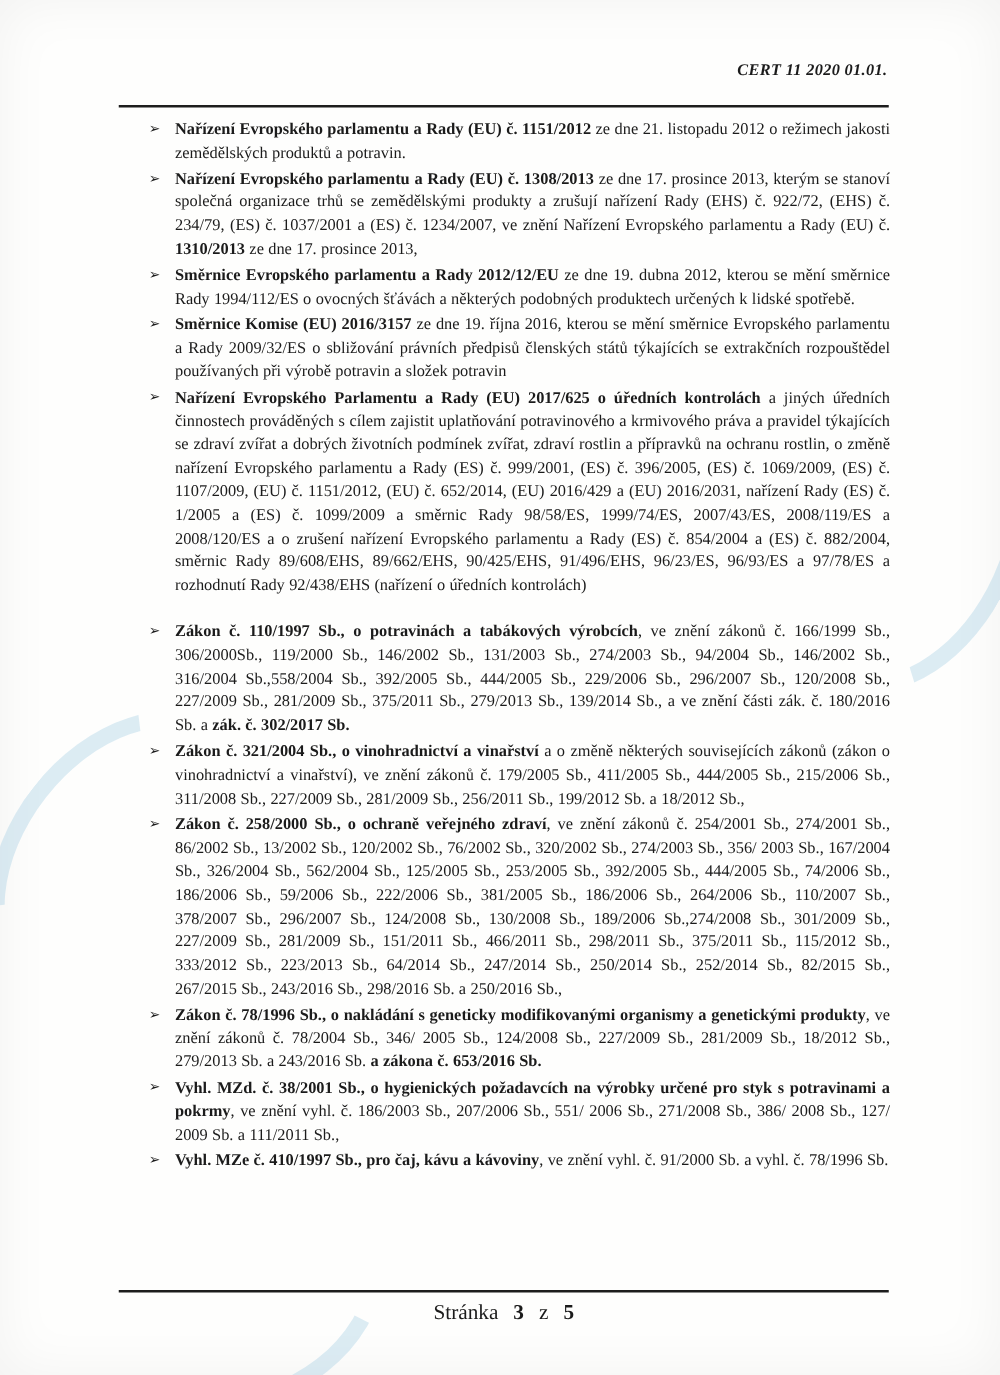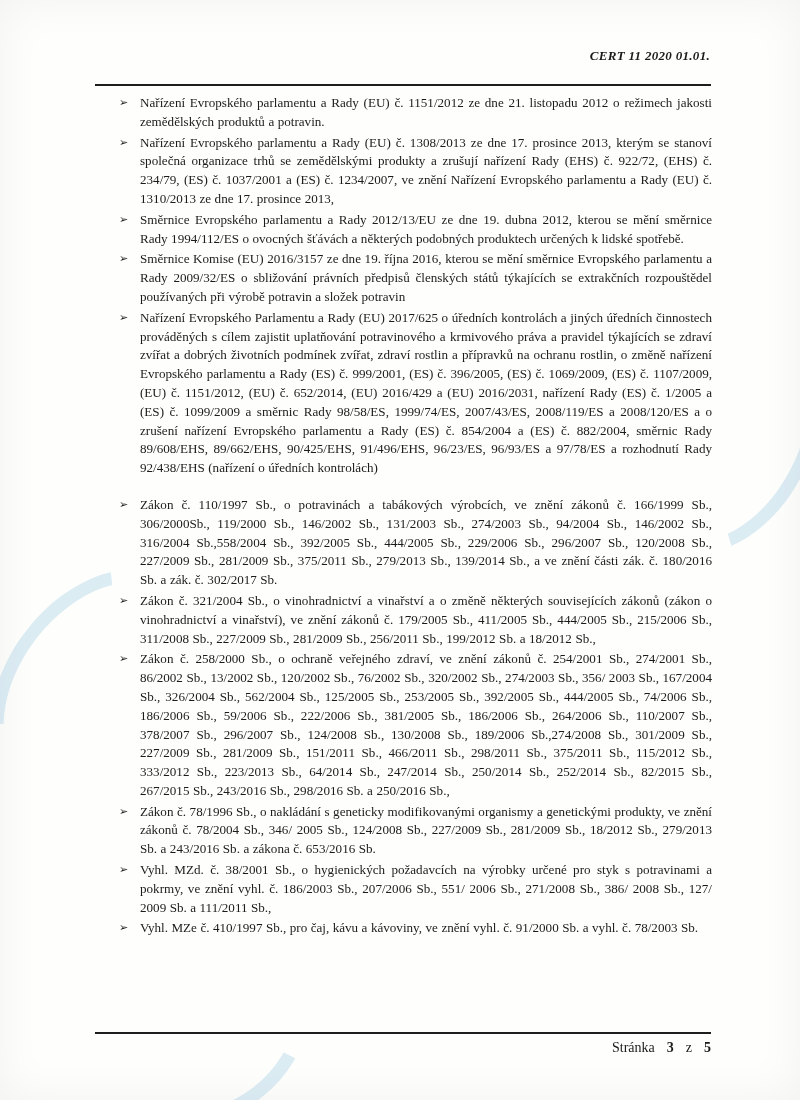--- a/index.html
+++ b/index.html
@@ -56,30 +56,30 @@
     color: #1b1b1b;
   }
   .item-text {
     flex: 1;
     margin: 0;
     font-size: 13.1px;
     line-height: 18.8px;
     text-align: justify;
     word-spacing: 0.2px;
   }
-  .item-text .bold { font-weight: normal; }
+  .item-text .bold { font-weight: bold; }
   .footer {
     position: absolute;
     top: 1040px;
     left: 95px;
     width: 616px;
     display: flex;
-    justify-content: flex-end;
+    justify-content: center;
     gap: 12px;
-    font-size: 14px;
+    font-size: 17px;
   }
   .footer b { font-weight: bold; }
   
   .wm {
     position: absolute;
     border: 13px solid transparent;
     border-radius: 50%;
     opacity: 0.30;
     pointer-events: none;
   }
@@ -107,21 +107,21 @@
         <div class="item">
           <span class="bullet">➢</span>
           <p class="item-text"><span class="bold">Nařízení Evropského parlamentu a Rady (EU) č. 1151/2012</span><span> ze dne 21. listopadu 2012 o režimech jakosti zemědělských produktů a potravin.</span></p>
         </div>
         <div class="item">
           <span class="bullet">➢</span>
           <p class="item-text"><span class="bold">Nařízení Evropského parlamentu a Rady (EU) č. 1308/2013</span><span> ze dne 17. prosince 2013, kterým se stanoví společná organizace trhů se zemědělskými produkty a zrušují nařízení Rady (EHS) č. 922/72, (EHS) č. 234/79, (ES) č. 1037/2001 a (ES) č. 1234/2007, ve znění Nařízení Evropského parlamentu a Rady (EU) č. </span><span class="bold">1310/2013</span><span> ze dne 17. prosince 2013,</span></p>
         </div>
         <div class="item">
           <span class="bullet">➢</span>
-          <p class="item-text"><span class="bold">Směrnice Evropského parlamentu a Rady 2012/13/EU</span><span> ze dne 19. dubna 2012, kterou se mění směrnice Rady 1994/112/ES o ovocných šťávách a některých podobných produktech určených k lidské spotřebě.</span></p>
+          <p class="item-text"><span class="bold">Směrnice Evropského parlamentu a Rady 2012/12/EU</span><span> ze dne 19. dubna 2012, kterou se mění směrnice Rady 1994/112/ES o ovocných šťávách a některých podobných produktech určených k lidské spotřebě.</span></p>
         </div>
         <div class="item">
           <span class="bullet">➢</span>
           <p class="item-text"><span class="bold">Směrnice Komise (EU) 2016/3157</span><span> ze dne 19. října 2016, kterou se mění směrnice Evropského parlamentu a Rady 2009/32/ES o sbližování právních předpisů členských států týkajících se extrakčních rozpouštědel používaných při výrobě potravin a složek potravin</span></p>
         </div>
         <div class="item">
           <span class="bullet">➢</span>
           <p class="item-text"><span class="bold">Nařízení Evropského Parlamentu a Rady (EU) 2017/625 o úředních kontrolách</span><span> a jiných úředních činnostech prováděných s cílem zajistit uplatňování potravinového a krmivového práva a pravidel týkajících se zdraví zvířat a dobrých životních podmínek zvířat, zdraví rostlin a přípravků na ochranu rostlin, o změně nařízení Evropského parlamentu a Rady (ES) č. 999/2001, (ES) č. 396/2005, (ES) č. 1069/2009, (ES) č. 1107/2009, (EU) č. 1151/2012, (EU) č. 652/2014, (EU) 2016/429 a (EU) 2016/2031, nařízení Rady (ES) č. 1/2005 a (ES) č. 1099/2009 a směrnic Rady 98/58/ES, 1999/74/ES, 2007/43/ES, 2008/119/ES a 2008/120/ES a o zrušení nařízení Evropského parlamentu a Rady (ES) č. 854/2004 a (ES) č. 882/2004, směrnic Rady 89/608/EHS, 89/662/EHS, 90/425/EHS, 91/496/EHS, 96/23/ES, 96/93/ES a 97/78/ES a rozhodnutí Rady 92/438/EHS (nařízení o úředních kontrolách)</span></p>
         </div>
       </div>
@@ -141,21 +141,21 @@
         <div class="item">
           <span class="bullet">➢</span>
           <p class="item-text"><span class="bold">Zákon č. 78/1996 Sb., o nakládání s geneticky modifikovanými organismy a genetickými produkty</span><span>, ve znění zákonů č. 78/2004 Sb., 346/ 2005 Sb., 124/2008 Sb., 227/2009 Sb., 281/2009 Sb., 18/2012 Sb., 279/2013 Sb. a 243/2016 Sb. </span><span class="bold">a zákona č. 653/2016 Sb.</span></p>
         </div>
         <div class="item">
           <span class="bullet">➢</span>
           <p class="item-text"><span class="bold">Vyhl. MZd. č. 38/2001 Sb., o hygienických požadavcích na výrobky určené pro styk s potravinami a pokrmy</span><span>, ve znění vyhl. č. 186/2003 Sb., 207/2006 Sb., 551/ 2006 Sb., 271/2008 Sb., 386/ 2008 Sb., 127/ 2009 Sb. a 111/2011 Sb.,</span></p>
         </div>
         <div class="item">
           <span class="bullet">➢</span>
-          <p class="item-text"><span class="bold">Vyhl. MZe č. 410/1997 Sb., pro čaj, kávu a kávoviny</span><span>, ve znění vyhl. č. 91/2000 Sb. a vyhl. č. 78/2003 Sb.</span></p>
+          <p class="item-text"><span class="bold">Vyhl. MZe č. 410/1997 Sb., pro čaj, kávu a kávoviny</span><span>, ve znění vyhl. č. 91/2000 Sb. a vyhl. č. 78/1996 Sb.</span></p>
         </div>
       </div>
   </div>
 
   <div class="rule rule-bottom"></div>
 
   <div class="footer">
     <span>Stránka</span>
     <b>3</b>
     <span>z</span>

